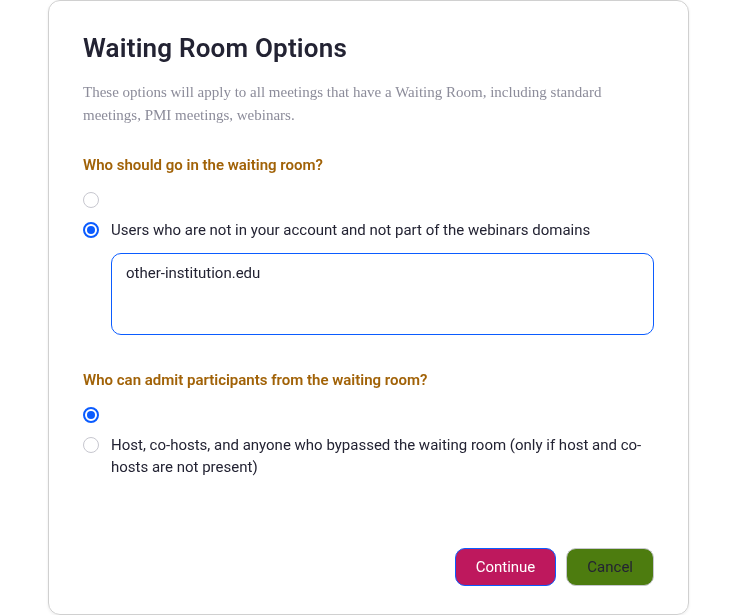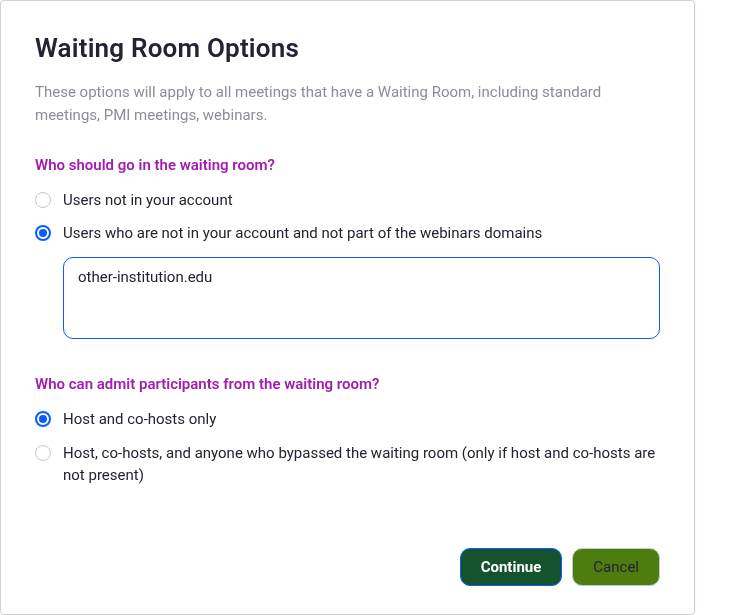--- a/index.html
+++ b/index.html
@@ -8,46 +8,48 @@
       padding: 0;
     }
     body {
       font-family: -apple-system, BlinkMacSystemFont, "Segoe UI", Roboto, "Helvetica Neue", Arial, sans-serif;
       background: #fff;
       width: 751px;
       height: 615px;
       position: relative;
     }
     .dialog {
-      width: 695px;
+      width: 641px;
       height: 615px;
       border: 1px solid #d0d0d0;
-      border-radius: 4px;
+      border-radius: 12px;
       padding: 32px 34px 28px 34px;
       display: flex;
       flex-direction: column;
       box-shadow: 0 1px 3px rgba(0,0,0,0.08);
+      margin-left: 48px;
     }
     .title {
       font-size: 26px;
       font-weight: 600;
       color: #232333;
       margin-bottom: 18px;
       letter-spacing: 0.2px;
     }
     .description {
       font-size: 15px;
       color: #8c8c9a;
       line-height: 1.55;
       margin-bottom: 28px;
+      font-family: Liberation Serif, serif;
     }
     .section-heading {
       font-size: 15px;
       font-weight: 600;
-      color: #a21caf;
+      color: #a16207;
       margin-bottom: 16px;
     }
     .radio-group {
       margin-bottom: 28px;
     }
     .radio-row {
       display: flex;
       align-items: flex-start;
       margin-bottom: 12px;
       cursor: pointer;
@@ -110,24 +112,24 @@
     }
     .btn {
       font-size: 15px;
       padding: 9px 20px;
       border-radius: 10px;
       cursor: pointer;
       font-family: inherit;
       border: 1px solid transparent;
     }
     .btn-primary {
-      background: #14532d;
+      background: #be185d;
       color: #fff;
       border-color: #0b5cff;
-      font-weight: 700;
+      font-weight: 400;
     }
     .btn-secondary {
       background: #4d7c0f;
       color: #232333;
       border-color: #c7c7cf;
     }
   </style>
 </head>
 <body>
 
@@ -135,37 +137,35 @@
 
   <h1 class="title">Waiting Room Options</h1>
 
   <p class="description">These options will apply to all meetings that have a Waiting Room, including standard meetings, PMI meetings, webinars.</p>
 
   <div class="section-heading">Who should go in the waiting room?</div>
 
   <div class="radio-group">
     <div class="radio-row">
       <span class="radio"></span>
-      <span class="radio-label">Users not in your account</span>
     </div>
     <div class="radio-row">
       <span class="radio selected"></span>
       <span class="radio-label">Users who are not in your account and not part of the webinars domains</span>
     </div>
     <div class="textarea-wrap">
       <textarea class="domain-textarea" style="">other-institution.edu</textarea>
     </div>
   </div>
 
   <div class="section-heading">Who can admit participants from the waiting room?</div>
 
   <div class="radio-group">
     <div class="radio-row">
       <span class="radio selected"></span>
-      <span class="radio-label">Host and co-hosts only</span>
     </div>
     <div class="radio-row">
       <span class="radio"></span>
       <span class="radio-label">Host, co-hosts, and anyone who bypassed the waiting room (only if host and co-hosts are not present)</span>
     </div>
   </div>
 
   <div class="footer">
     <button class="btn btn-primary">Continue</button>
     <button class="btn btn-secondary">Cancel</button>

